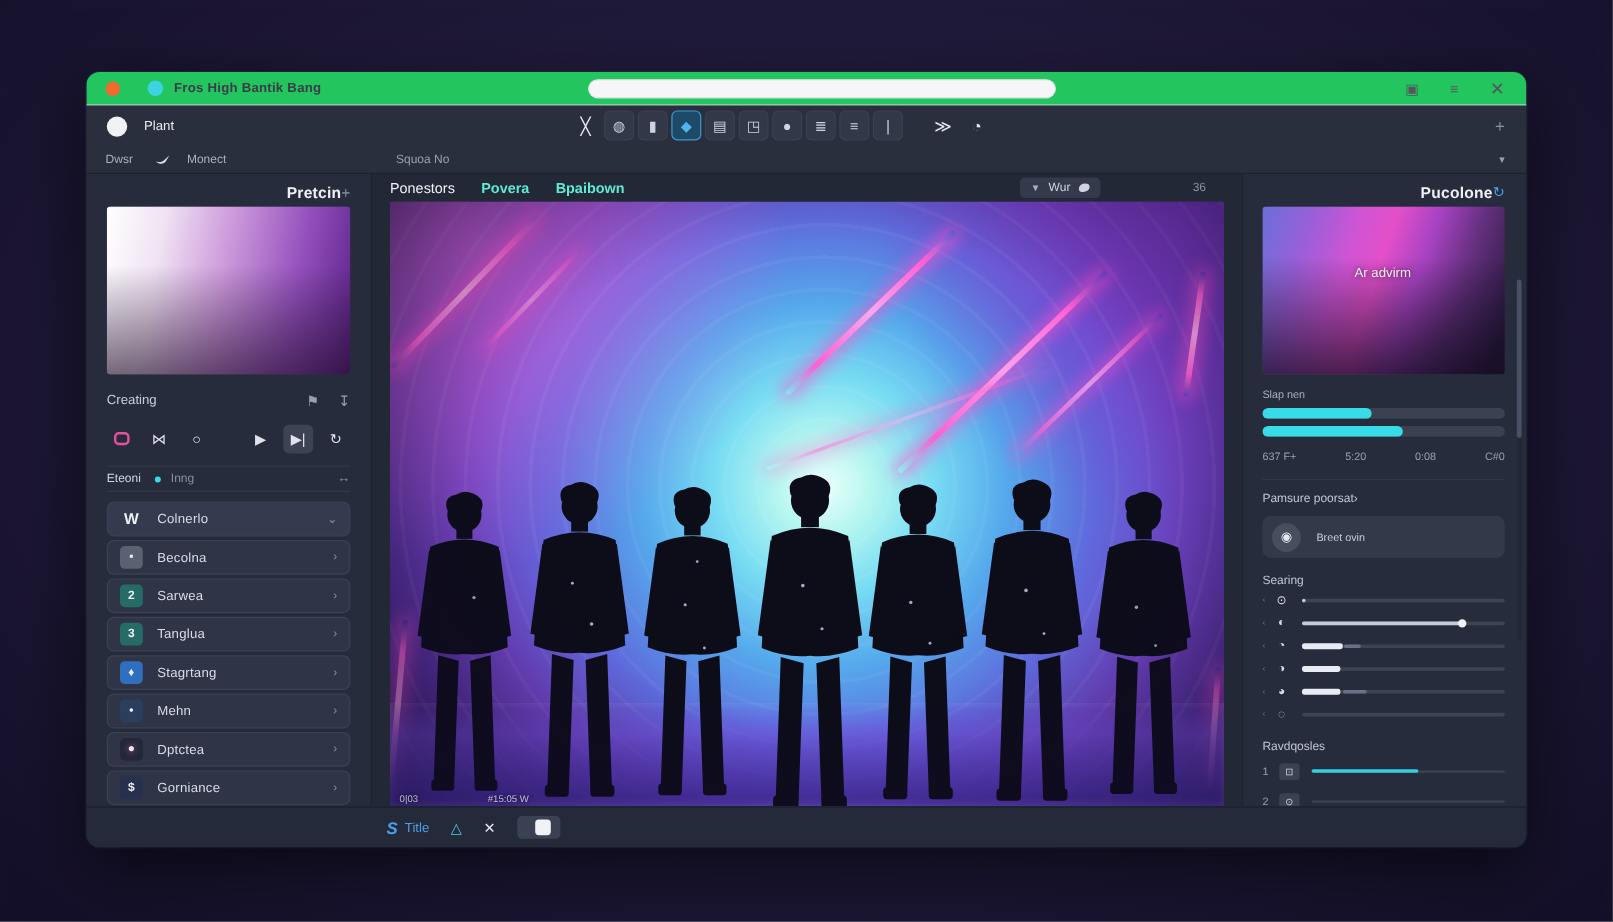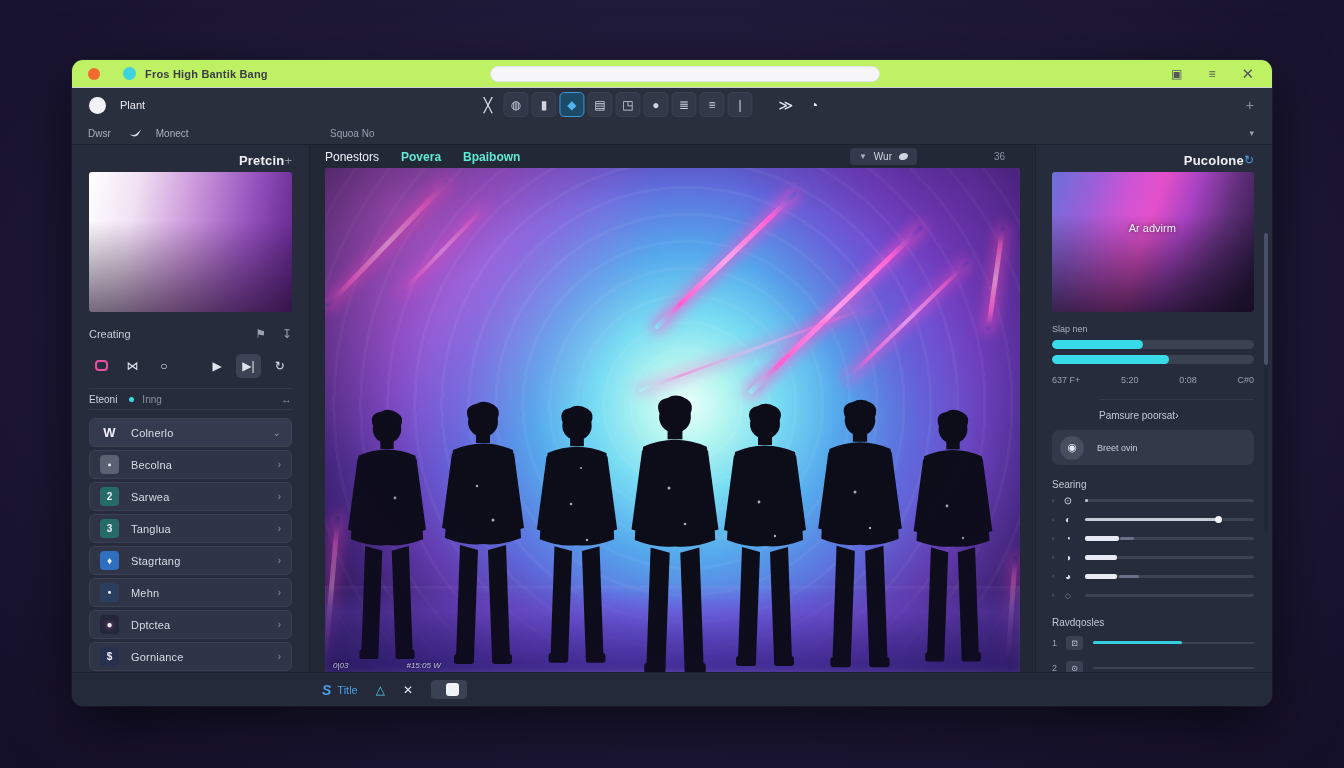--- a/index.html
+++ b/index.html
@@ -8,21 +8,21 @@
     font-family:"Liberation Sans", sans-serif;
     background: radial-gradient(ellipse at 50% 42%, #292049 0%, #201a3a 50%, #140f28 100%);
     color:#d8dce6;
   }
   .window {
     position:absolute; left:72px; top:60px; width:1200px; height:646px;
     background:#262b3b; border-radius:11px; overflow:hidden;
     box-shadow:0 18px 60px rgba(0,0,0,.6), 0 0 0 1px rgba(255,255,255,.06);
   }
   
-  .titlebar { height:28px; background:#bef264; display:flex; align-items:center; position:relative; border-bottom:1px solid #cfcfd8;}
+  .titlebar { height:28px; background:#22c55e; display:flex; align-items:center; position:relative; border-bottom:1px solid #cfcfd8;}
   .dot { width:12px; height:12px; border-radius:50%; }
   .dot.orange { background:#f26a2e; margin-left:16px; }
   .dot.cyan { background:#3cd4e0; margin-left:23px; width:13px; height:13px;}
   .win-title { font-size:11px; color:#3c3c48; margin-left:9px; font-weight:bold; letter-spacing:.2px;}
   .title-pill { position:absolute; left:418px; top:6px; width:390px; height:16px; border-radius:8px; background:#f6f6f9; border:1px solid #e2e2e9;}
   .tb-controls { position:absolute; right:18px; top:0; height:28px; display:flex; align-items:center; gap:26px; color:#555560; font-size:12px;}
   .tb-controls span{ cursor:default; }
   .tb-close { font-size:15px; }
   
   .app-header { height:57px; background:#2a2f3e; position:relative; border-bottom:1px solid #1c2130;}
@@ -104,37 +104,37 @@
   .b8 { left:4px;   top:348px; height:145px; transform:rotate(5deg); opacity:.8;}
   .b9 { left:684px; top:388px; height:108px; transform:rotate(4deg); opacity:.7;}
   .floor { position:absolute; left:0; right:0; bottom:0; height:86px;
     background: linear-gradient(180deg, rgba(120,85,230,0) 0%, rgba(118,78,224,.55) 30%, rgba(72,48,170,.92) 100%);
     box-shadow: 0 -1px 8px rgba(190,160,255,.35) inset;
   }
   .vignette { position:absolute; inset:0;
     background: radial-gradient(ellipse at 52% 45%, rgba(0,0,0,0) 52%, rgba(18,8,42,.55) 100%);
   }
   .figs { position:absolute; inset:0; width:100%; height:100%; }
-  .timecode-strip { position:absolute; left:0; right:0; bottom:0; height:14px; display:flex; align-items:center; font-size:8px; color:rgba(225,228,245,.8); text-shadow:0 0 3px rgba(0,0,0,.7);font-style:italic;}
+  .timecode-strip { position:absolute; left:0; right:0; bottom:0; height:14px; display:flex; align-items:center; font-size:8px; color:rgba(225,228,245,.8); text-shadow:0 0 3px rgba(0,0,0,.7);}
   .tc-a { margin-left:8px; } .tc-b { margin-left:58px; }
   
   .right-panel { width:237px; background:#272c3c; border-left:1px solid #1d2230; padding:0 18px 0 16px; position:relative;}
   .rp-head-ico { color:#4a9fe8; font-size:12px;}
   .grad-right { margin-top:3px; height:140px; border-radius:3px; position:relative;
     background: linear-gradient(to bottom, rgba(10,6,18,0) 30%, rgba(16,10,28,.72) 100%),
                 linear-gradient(108deg, #6a6fd8 0%, #9a5fd8 18%, #cf54d4 34%, #e44fc9 46%, #a943c4 60%, #64307e 76%, #2c1b42 94%);
   }
   .grad-caption { position:absolute; left:38%; top:36%; font-size:11px; color:#f0eef8; text-shadow:0 0 4px rgba(0,0,0,.6);}
   .rp-scroll { position:absolute; right:4px; top:88px; width:4px; height:300px; background:#222736; border-radius:2px;}
   .rp-thumb { width:4px; height:132px; background:#4a5166; border-radius:2px;}
   .meter-label { margin-top:12px; font-size:9px; color:#aab0c0;}
   .meter { margin-top:6px; height:9px; border-radius:5px; background:#3a4150; overflow:hidden;}
   .meter-fill { height:100%; border-radius:5px; background:#38dce8;}
   .stats-row { display:flex; justify-content:space-between; margin-top:11px; font-size:9px; color:#9aa0b2;}
-  .rp-link-row { display:flex; justify-content:flex-start; align-items:center; margin-top:14px; padding-top:10px; border-top:1px solid #323848; font-size:10px; color:#c2c7d4;margin-left:47px;}
+  .rp-link-row { display:flex; justify-content:flex-start; align-items:center; margin-top:14px; padding-top:10px; border-top:1px solid #323848; font-size:10px; color:#c2c7d4;}
   .rp-card { margin-top:9px; height:35px; border-radius:7px; background:#333948; display:flex; align-items:center; padding:0 8px;}
   .rp-card-ico { width:24px; height:24px; border-radius:50%; background:#474e5e; display:flex; align-items:center; justify-content:center; color:#e8eaf2; font-size:11px;}
   .rp-card-label { font-size:9px; color:#c8cdda; margin-left:13px;}
   .sliders-label { margin-top:14px; font-size:10px; color:#c2c7d4;}
   .srow { display:flex; align-items:center; height:18px; margin-top:1px;}
   .srow-tick { width:4px; font-size:7px; color:#6a7084;}
   .srow-ico { width:16px; font-size:10px; color:#d8dce6; margin:0 9px 0 4px; text-align:center;}
   .strack { flex:1; position:relative; height:3px; border-radius:2px; background:#3c4353;}
   .sfill { position:absolute; left:0; top:0; height:3px; border-radius:2px; background:#c6cbd8;}
   .sfill.bold { height:5px; top:-1px; background:#e8ebf3;}

